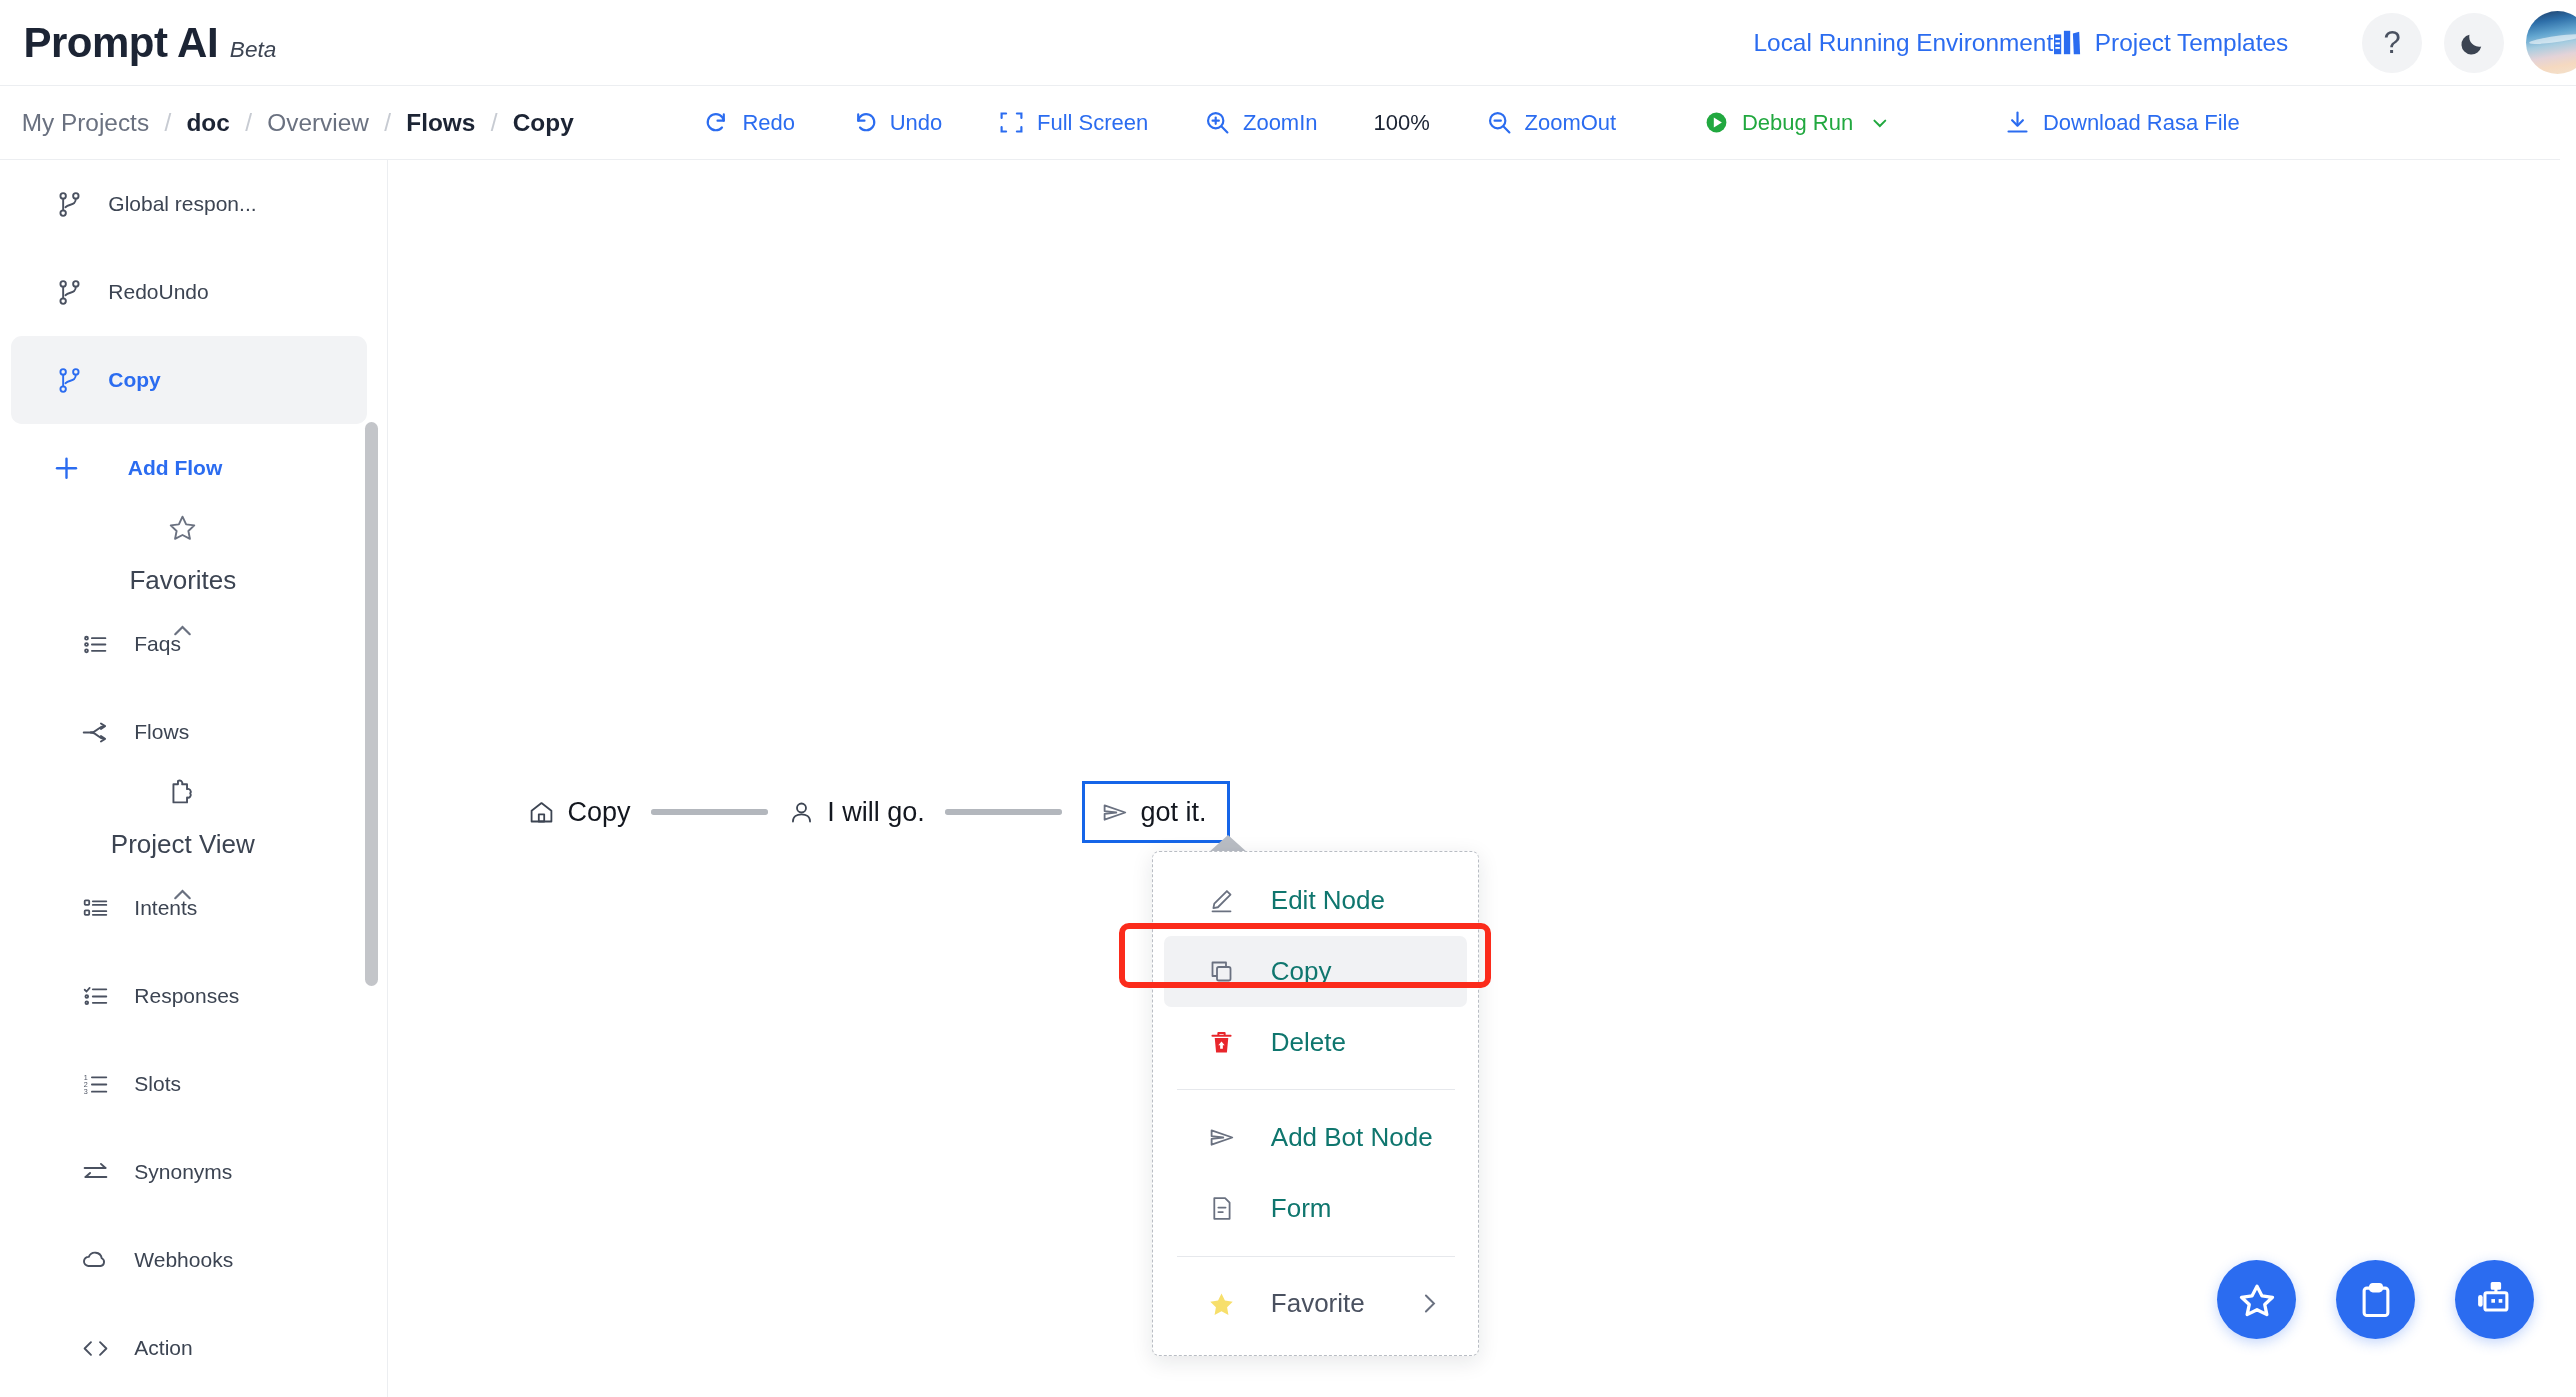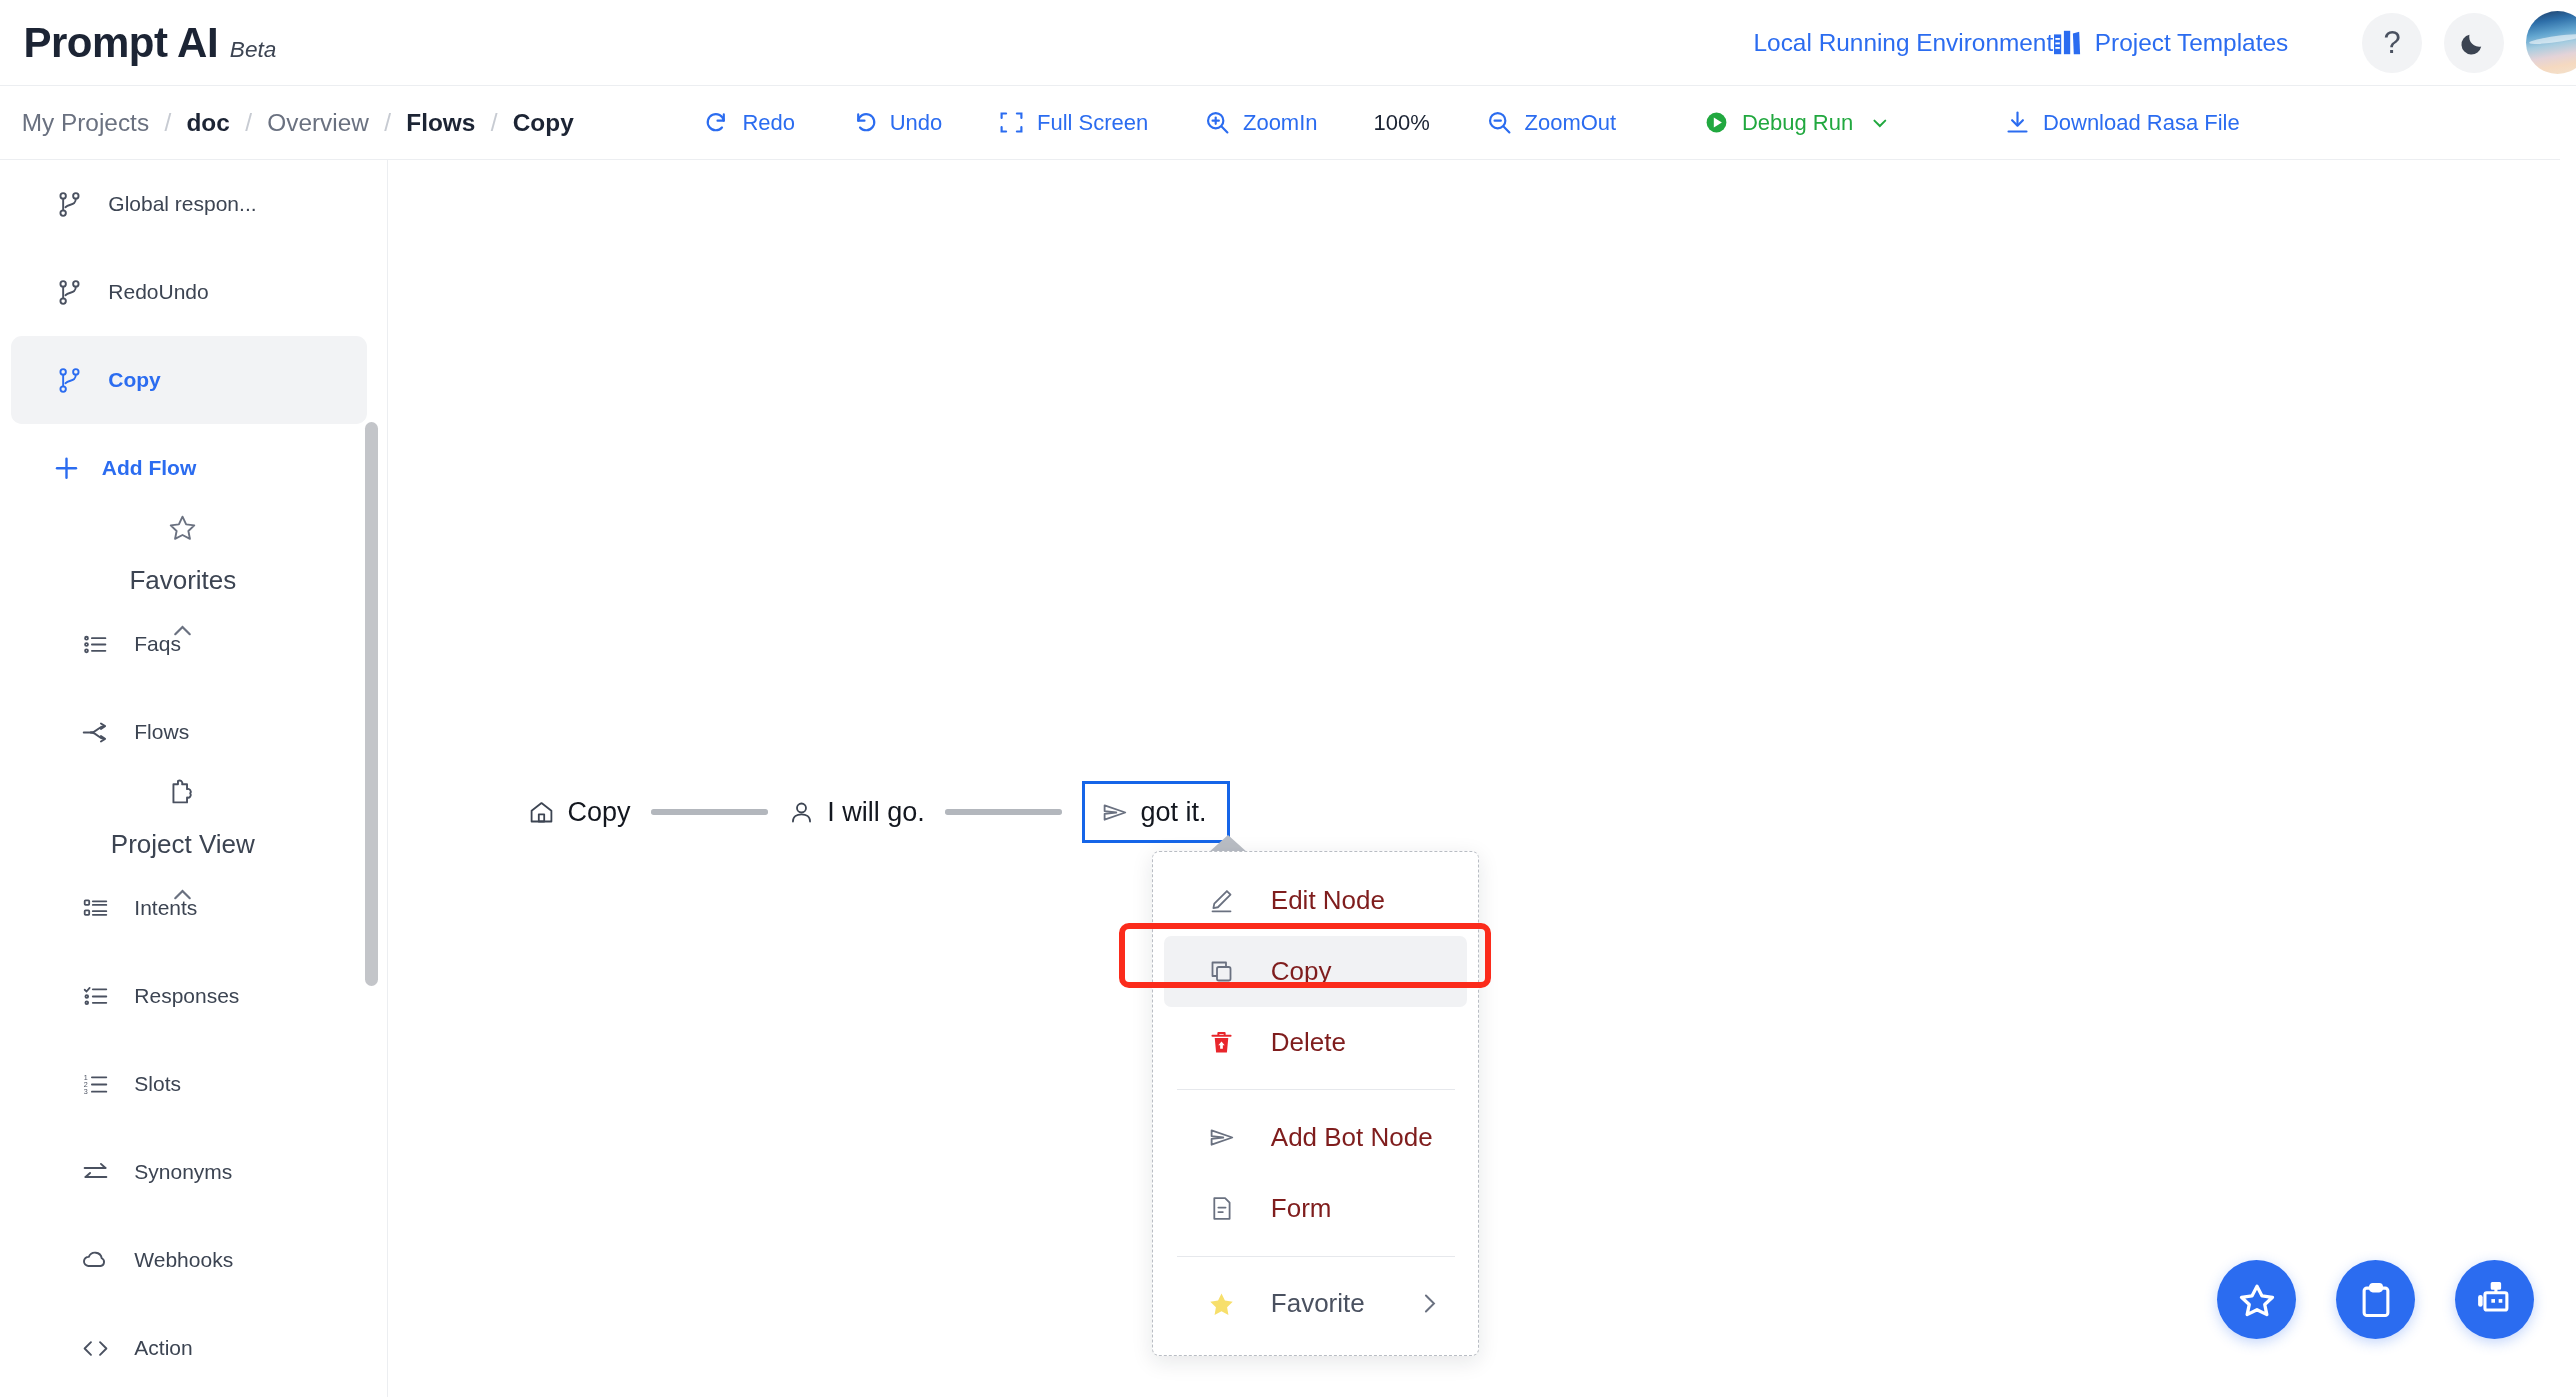--- a/index.html
+++ b/index.html
@@ -80,21 +80,21 @@
   .side-item {
     display: flex; align-items: center; height: 88px; margin: 0 20px 0 10.8px;
     padding-left: 43px; border-radius: 10.8px; cursor: pointer; gap: 23.5px;
   }
   .side-item.active { background: #f2f3f5; }
   .side-item.active .side-label { color: #2b6cf0; font-weight: 600; }
   .side-label { font-size: 21px; color: #3c4452; white-space: nowrap; }
   .side-icon { width: 31px; height: 31px; flex: none; display: flex; align-items: center; justify-content: center; }
 
   .side-item.addflow { padding-left: 40px; gap: 20px; }
-  .side-item.addflow .side-label { color: #2b6cf0; font-weight: 600; }
+  .side-item.addflow .side-label { color: #2b6cf0; font-weight: 600; margin-left: 26px; }
 
   .side-section {
     display: flex; align-items: center; height: 88px; padding-left: 21.7px;
     padding-right: 43px; cursor: pointer; gap: 21.7px; flex-direction: column;
   }
   .side-section .sec-label { font-size: 26px; color: #3c4452; flex: 1; white-space: nowrap; }
   .side-sub { padding-left: 69px; gap: 23.5px; }
 
   .scroll-track {
     position: absolute; right: 7.2px; top: 0; bottom: 0; width: 16.2px;
@@ -133,21 +133,21 @@
     position: absolute; left: 1152px; top: 851px; width: 327px;
     background: #fff; border: 1.8px dashed #b9bdc4; border-radius: 7.2px;
     box-shadow: 0 5.4px 21.7px rgba(20,26,40,.10);
     padding: 12.6px 0 16.2px 0;
   }
   .ctx-item {
     display: flex; align-items: center; height: 71px; margin: 0 10.8px;
     padding-left: 42px; gap: 34px; border-radius: 7.2px; cursor: pointer;
   }
   .ctx-item.hover { background: #f1f2f4; }
-  .ctx-label { font-size: 26px; color: #7f1d1d; white-space: nowrap; }
+  .ctx-label { font-size: 26px; color: #0f766e; white-space: nowrap; }
   .ctx-item.muted .ctx-label { color: #4a5160; }
   .ctx-icon { width: 31px; height: 31px; flex: none; display: flex; align-items: center; justify-content: center; }
   .ctx-sep { height: 0.9px; background: #e6e8ec; margin: 11.7px 23.5px; }
   .ctx-chevron { margin-left: auto; padding-right: 25px; display: flex; }
 
   .red-highlight {
     position: absolute; left: 1119px; top: 923px; width: 372px; height: 65px;
     border: 6.3px solid #fb2b1b; border-radius: 10px; pointer-events: none;
   }
 

